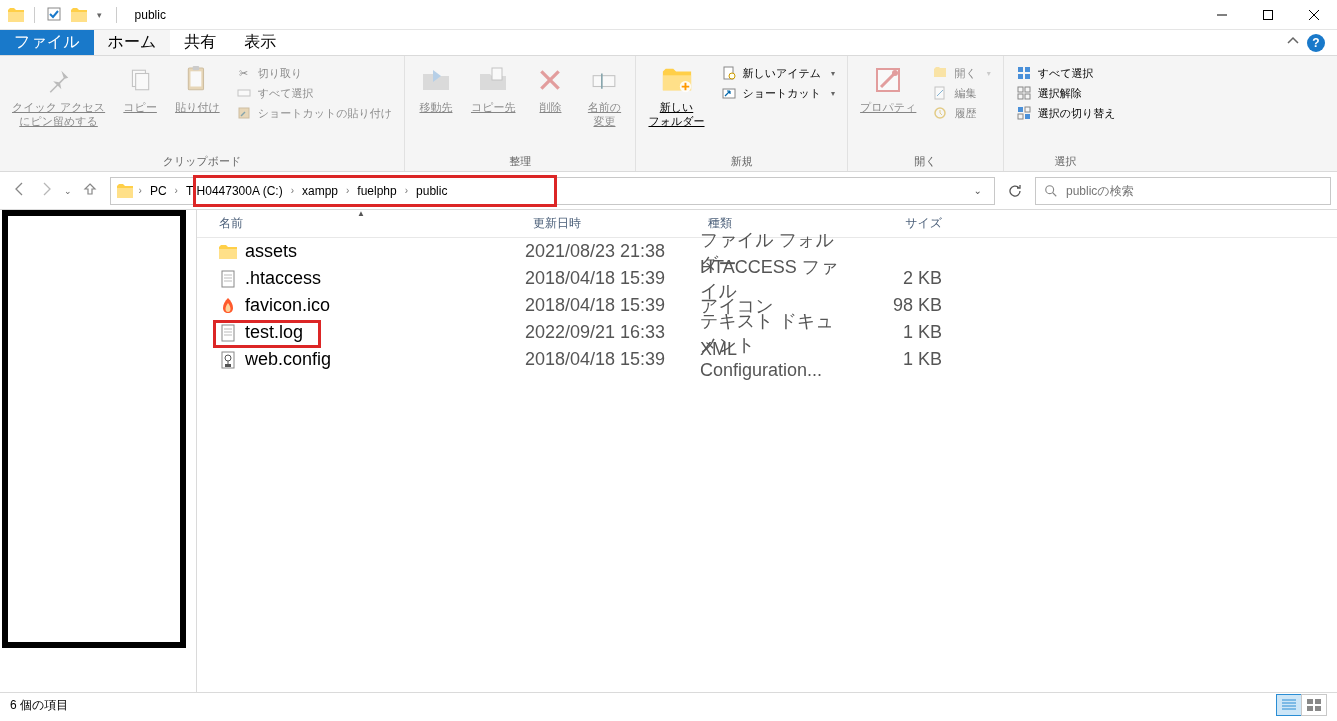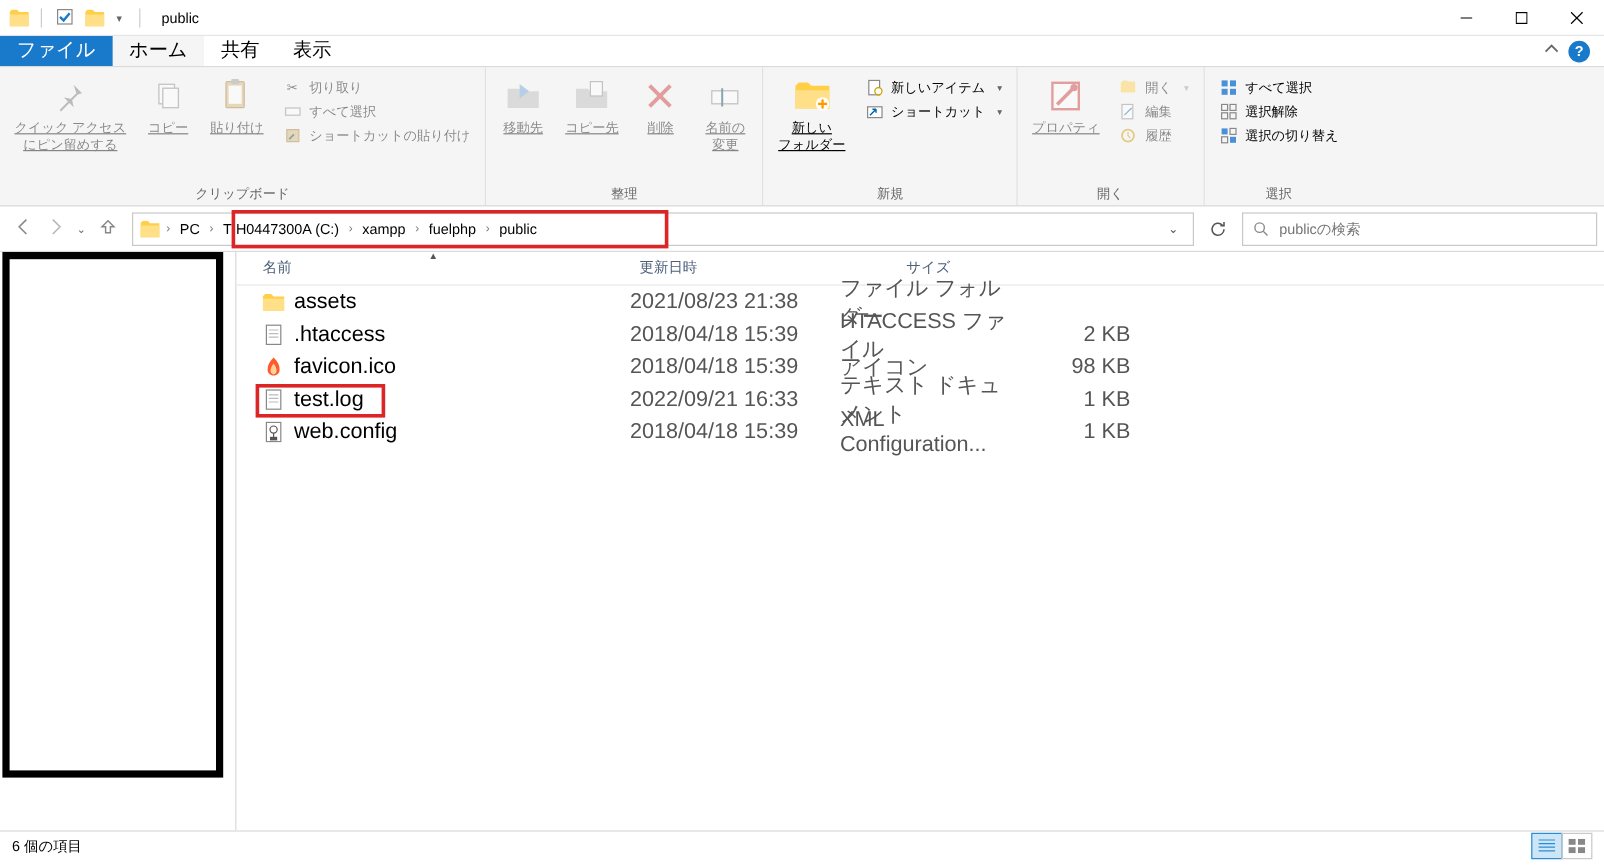--- a/index.html
+++ b/index.html
@@ -431,20 +431,21 @@
   <div class="navpane">
     <div class="navpane-black"></div>
   </div>
   <div class="filelist">
     <div class="colheaders">
       <div class="colh name">
           <span class="sortarrow">▲</span>
           <span>名前</span>
         </div>
       <div class="colh date">更新日時</div>
+      <div class="colh type">種類</div>
       <div class="colh size">サイズ</div>
     </div>
     <div id="rows">
         <div class="row">
           <div class="cell-name">
             <span class="file-ico">
               <svg width="18" height="16" viewBox="0 0 18 16">
                 <path fill="#ffcf48" d="M0 3l2-2h5l2 2h9v12H0z"></path>
                 <path fill="#ffe089" d="M0 5h18v10H0z"></path>
               </svg>

